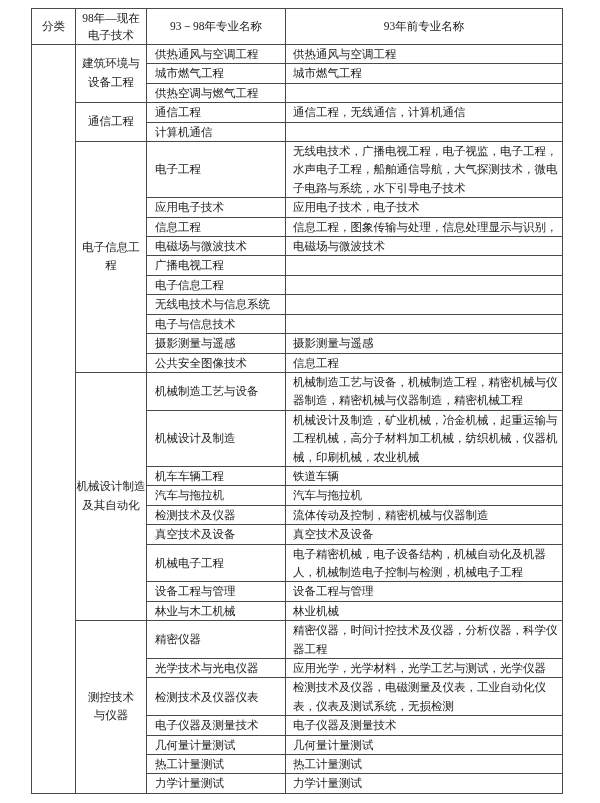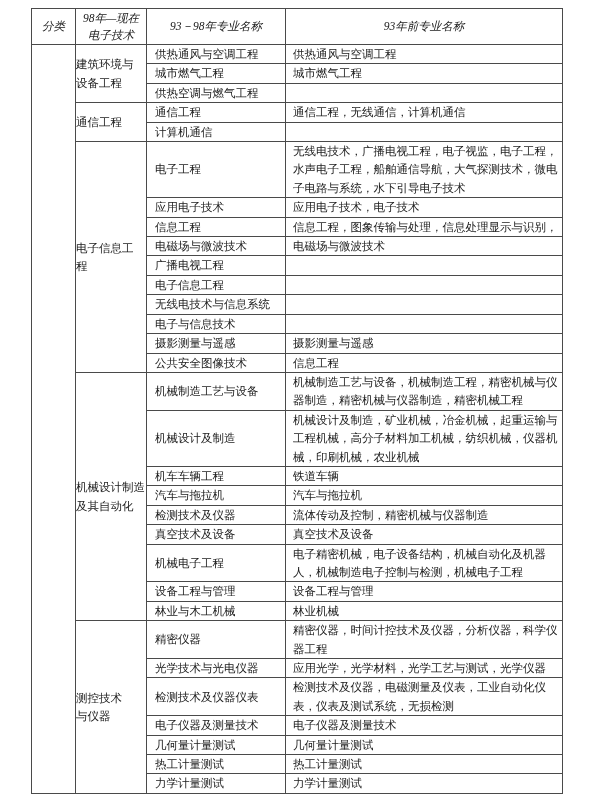--- a/index.html
+++ b/index.html
@@ -20,25 +20,25 @@
     font-size:11.5px;
     line-height:18.4px;
   }
   .major-table th,.major-table td{
     border:1px solid #4a4a4a;
     padding:0;
     font-weight:normal;
     vertical-align:middle;
     overflow:hidden;
   }
-  .major-table thead tr{height:36px;font-style:italic;}
+  .major-table thead tr{height:36px;}
   .major-table th{text-align:center;}
   .hdr-line{display:block;line-height:17px;text-align:center;}
   td.cat-cell{background:#ffffff;}
-  td.group-cell{text-align:left;}
+  td.group-cell{text-align:center;font-family:Liberation Mono, monospace;}
   td.group-cell .nl{display:block;white-space:nowrap;line-height:18.4px;}
   td.mid-cell{padding-left:8px;padding-right:2px;text-align:left;}
   td.old-cell{padding-left:7px;padding-right:2px;text-align:left;word-break:break-all;}
 </style>
 </head>
 <body>
 
 <table class="major-table">
   <colgroup>
     <col style="width:44px">

